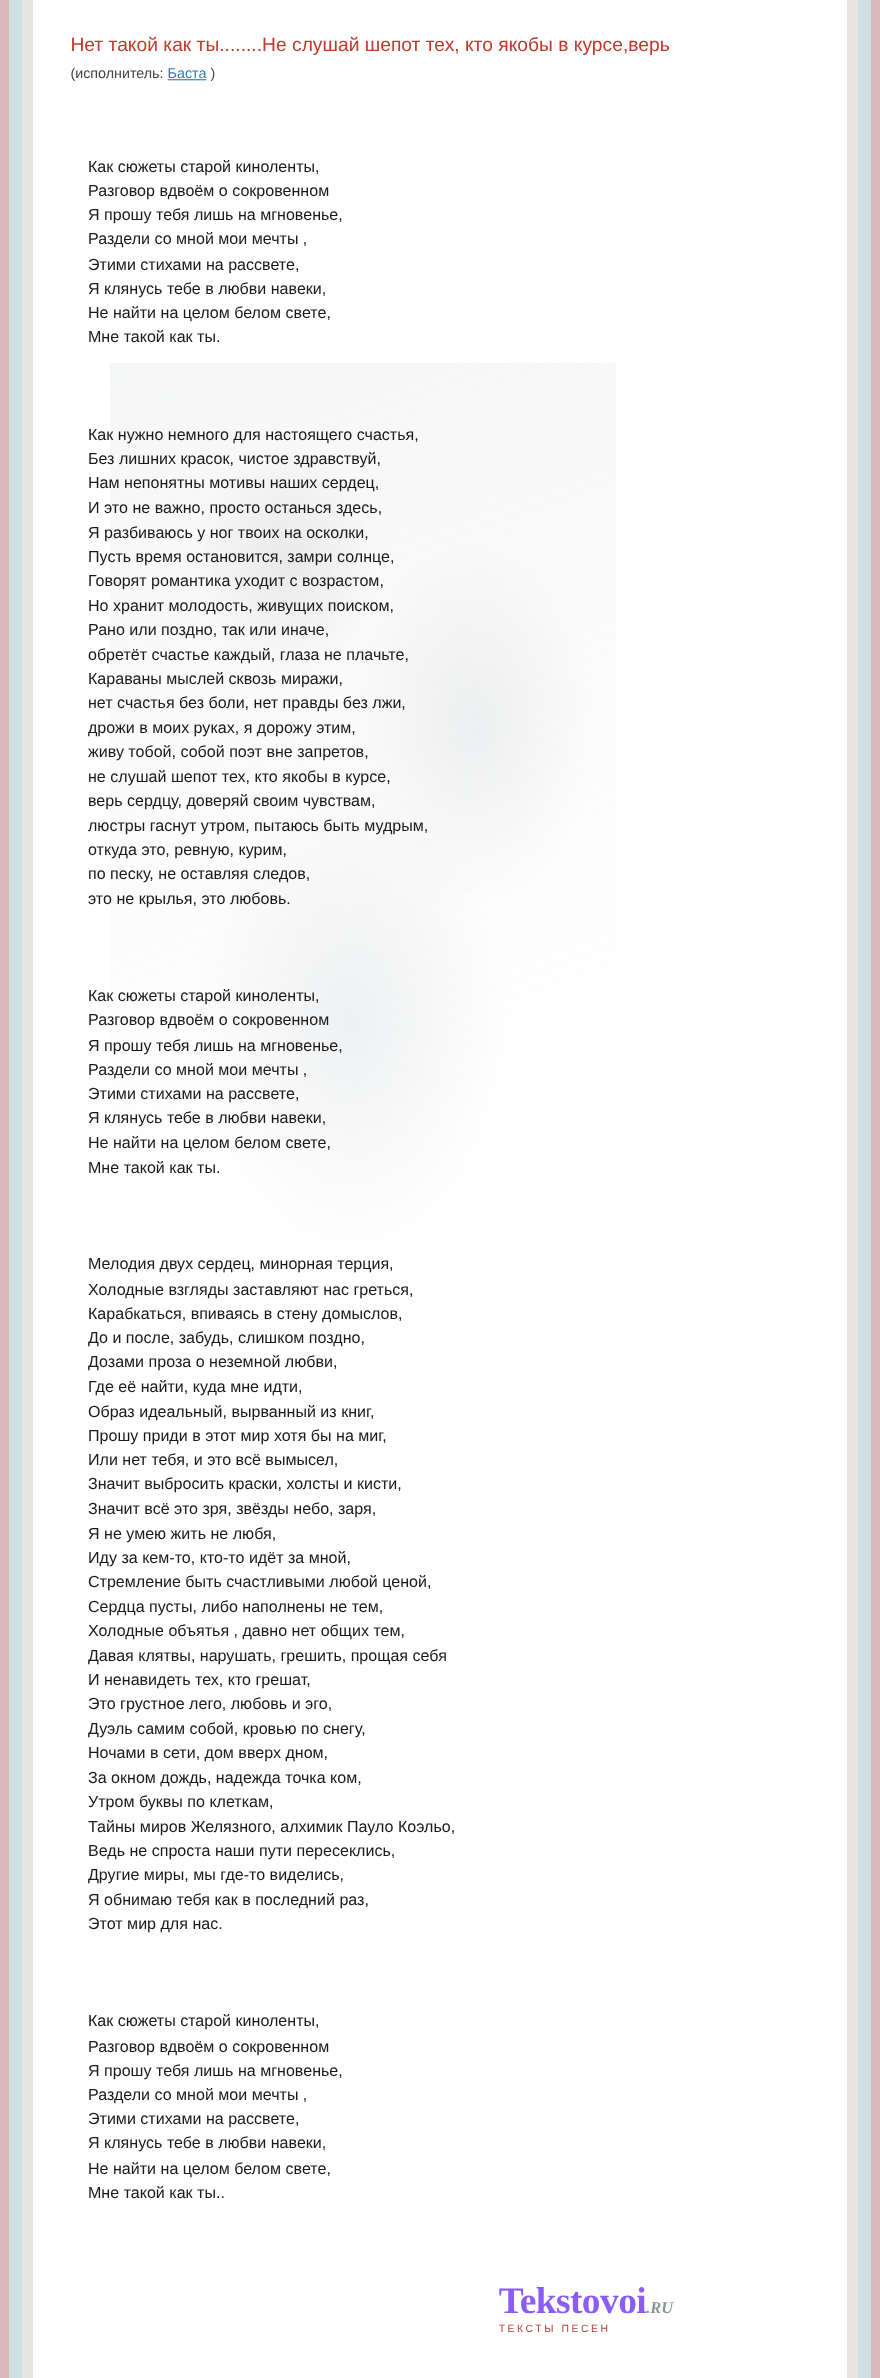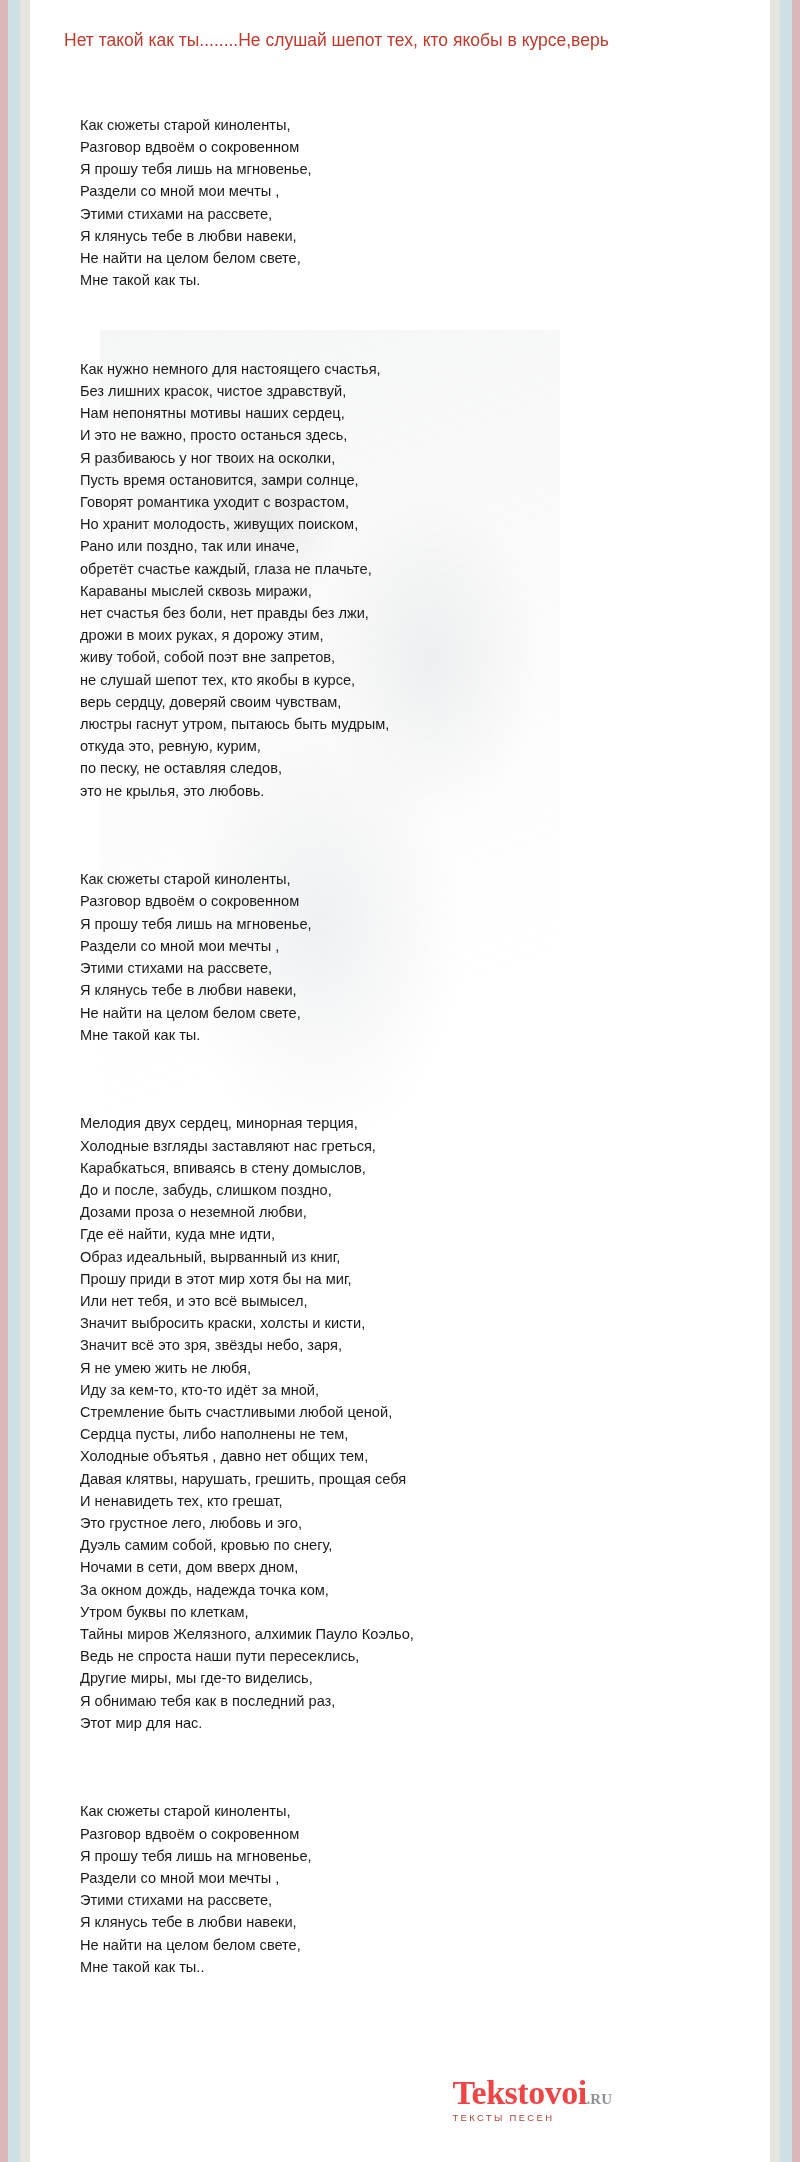--- a/index.html
+++ b/index.html
@@ -88,29 +88,30 @@
   .logo {
     position: absolute;
     right: 46px;
     bottom: 40px;
     text-align: left;
     line-height: 1;
   }
   .logo-main {
     font-size: 34px;
     font-weight: bold;
-    color: #ef4444;
+    color: #8b5cf6;
     letter-spacing: -0.5px;
     font-family: "Liberation Serif", serif;
   }
   .logo-ru {
     font-size: 15px;
     font-weight: bold;
     color: #8e9396;
     font-family: "Liberation Serif", serif;
+    font-style: italic;
   }
   .logo-sub {
     font-size: 9.5px;
     color: #b0453a;
     letter-spacing: 2.3px;
     margin-top: 3px;
     text-align: left;
   }
 </style>
 </head>
@@ -118,20 +119,25 @@
 
 <div class="page-bg"></div>
 
 <div class="sheet">
   <div class="bg-photo"></div>
 
   <div class="content">
 
     <h1 class="song-title">Нет такой как ты........Не слушай шепот тех, кто якобы в курсе,верь</h1>
 
+    <div class="performer">
+      <span>(исполнитель:</span>
+      <a href="#">Баста</a>
+      <span>)</span>
+    </div>
 
     <div class="lyrics">
       <p class="verse">Как сюжеты старой киноленты,
 Разговор вдвоём о сокровенном
 Я прошу тебя лишь на мгновенье,
 Раздели со мной мои мечты ,
 Этими стихами на рассвете,
 Я клянусь тебе в любви навеки,
 Не найти на целом белом свете,
 Мне такой как ты.</p>

